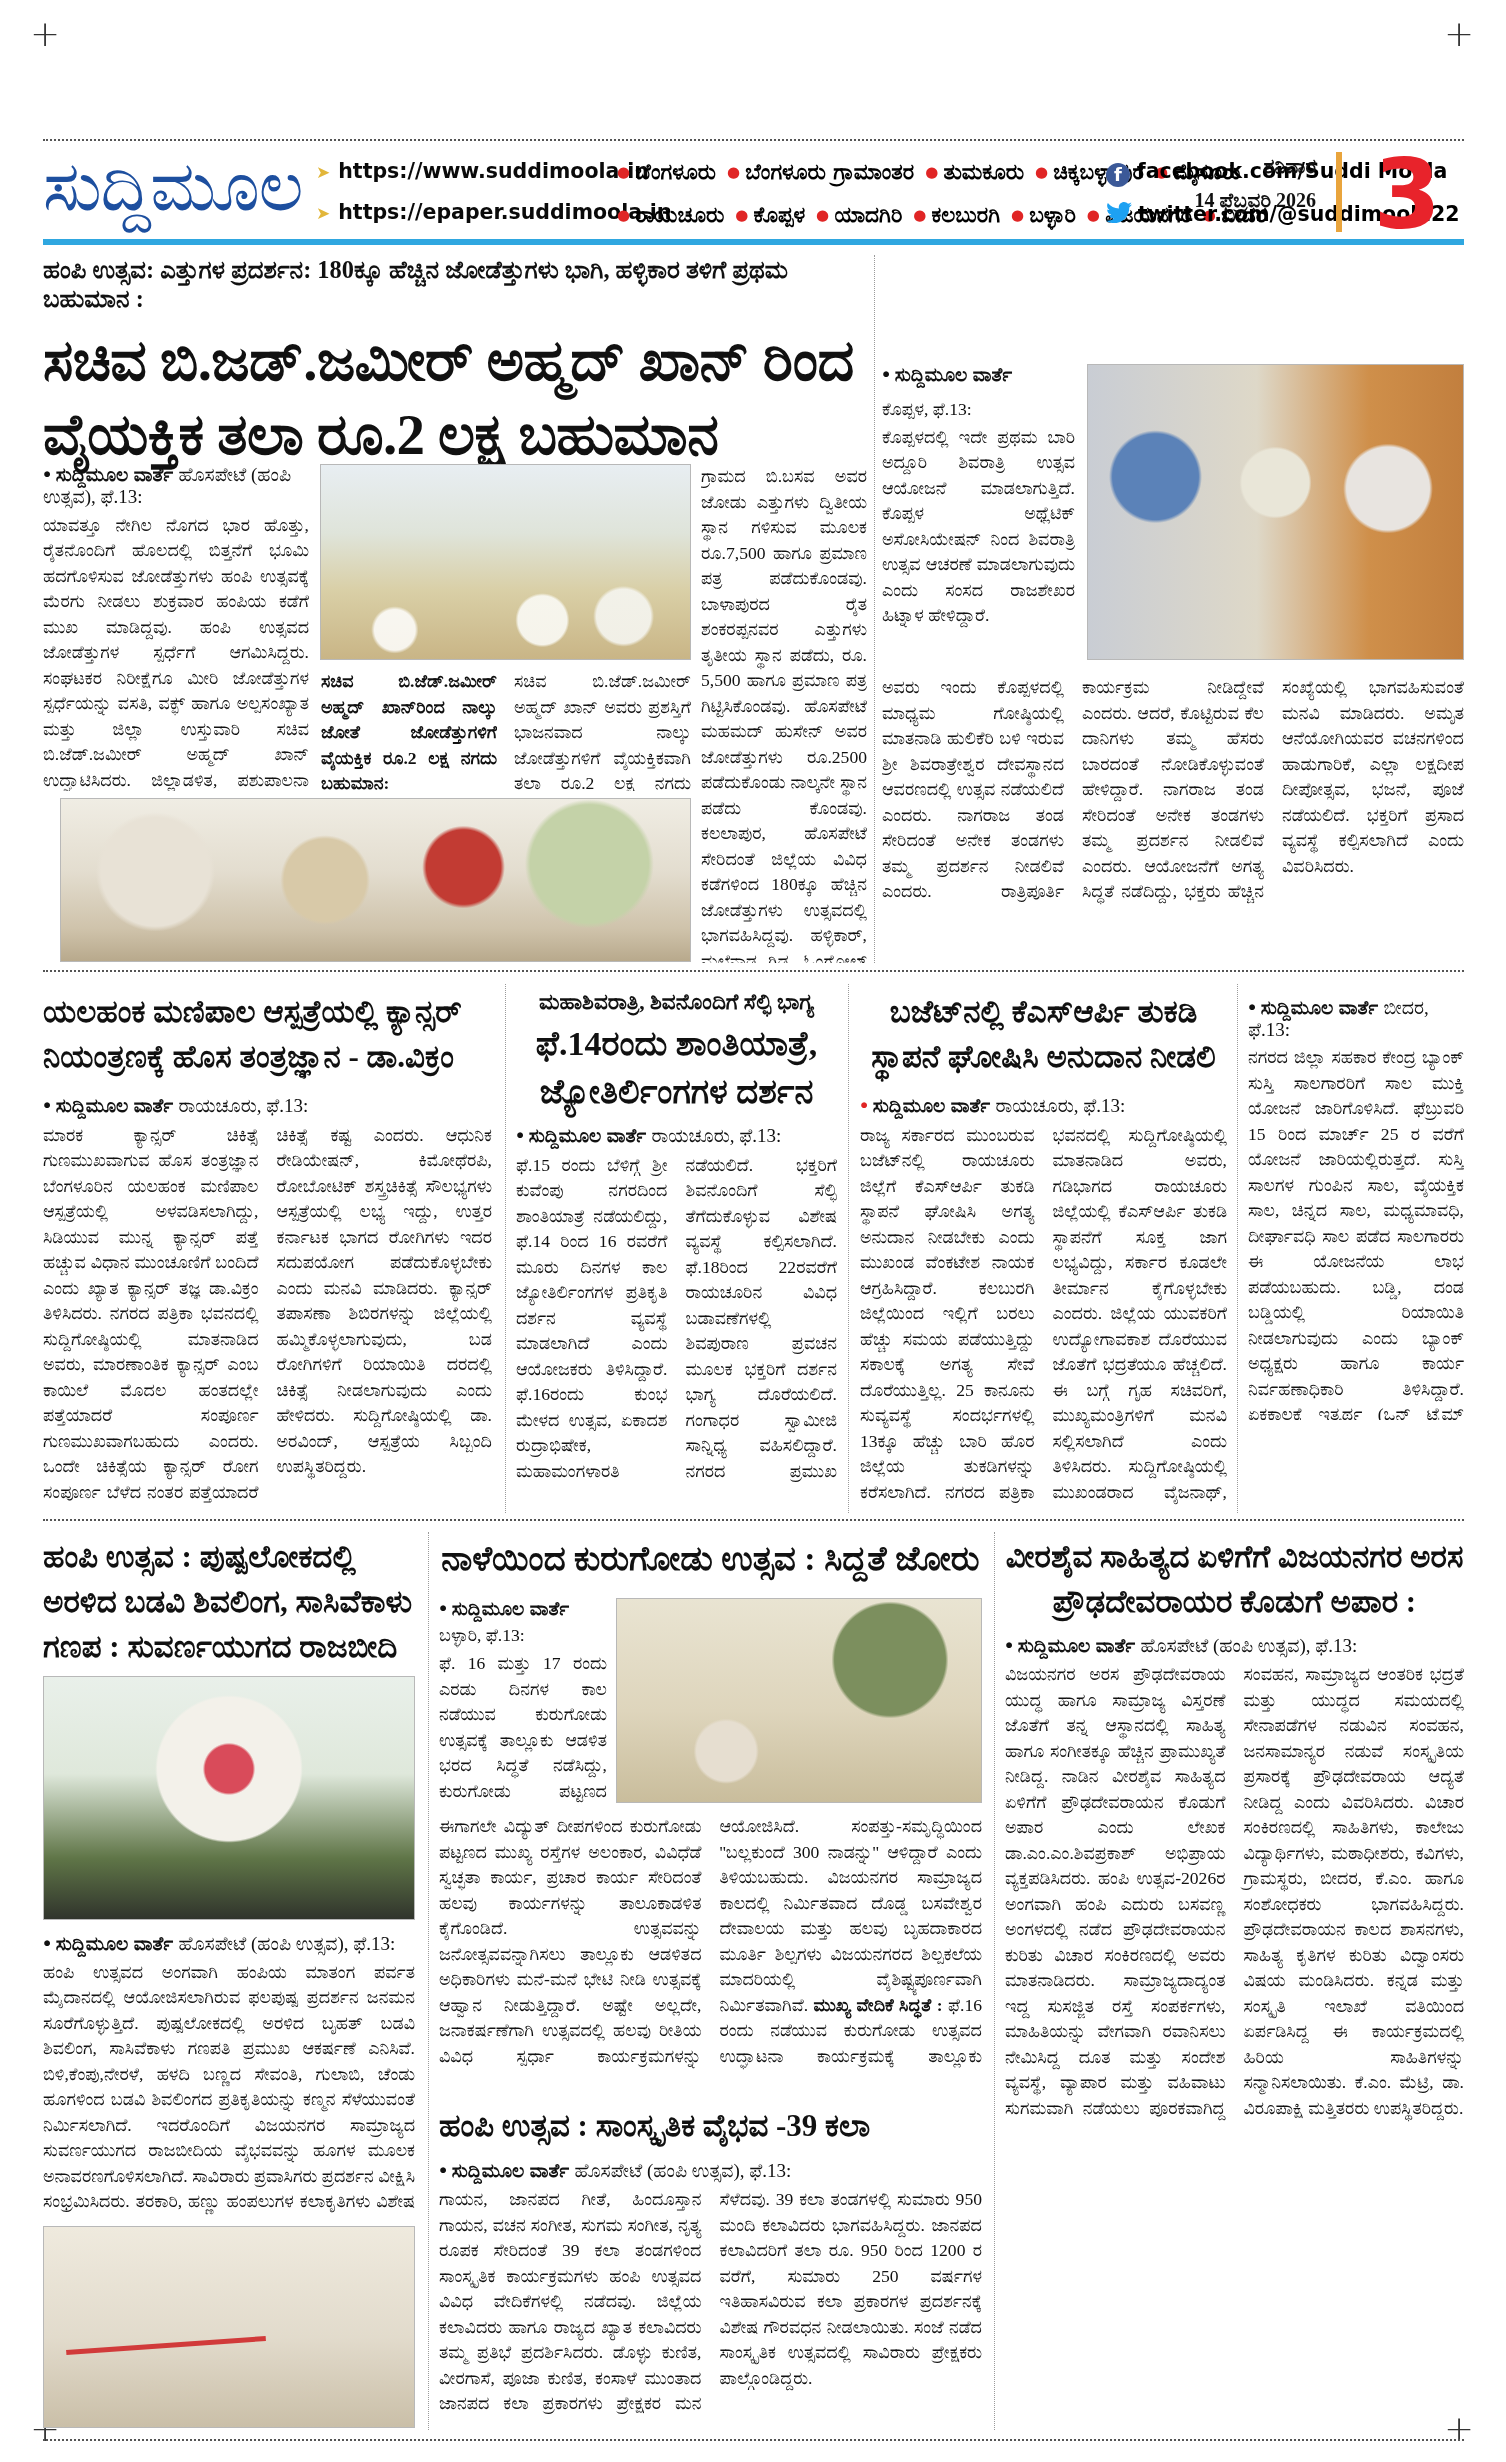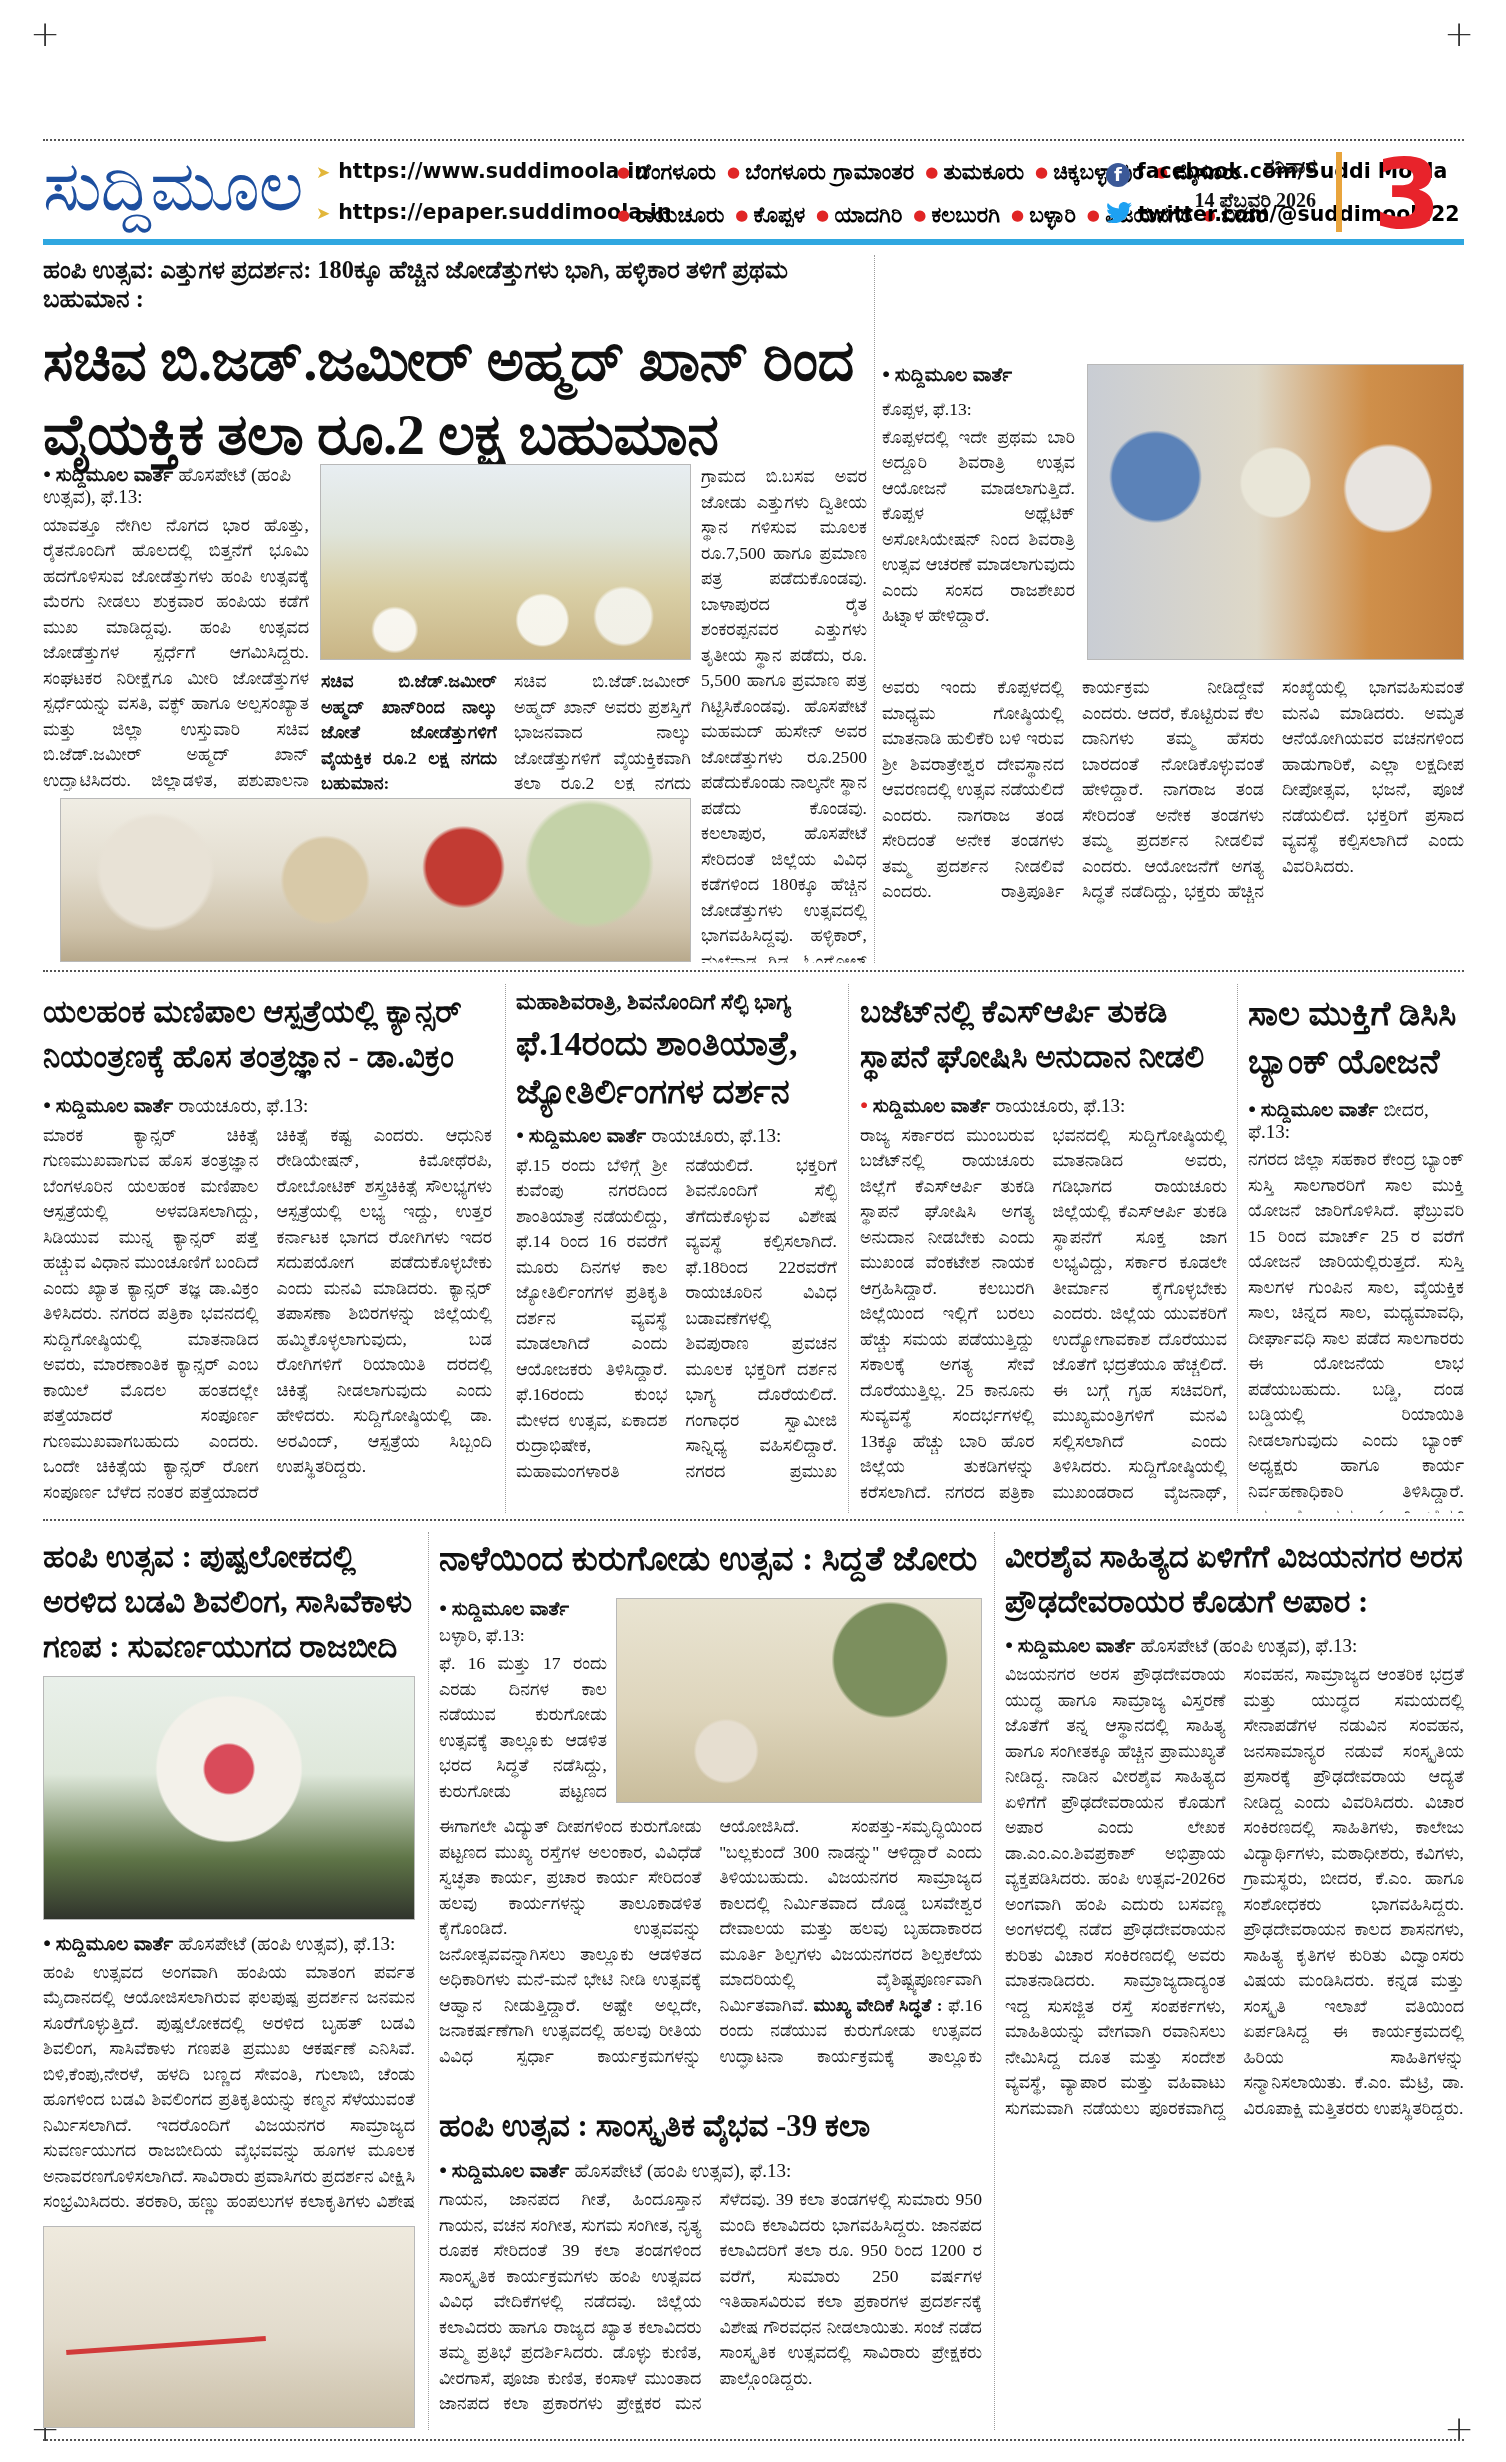--- a/index.html
+++ b/index.html
@@ -23,21 +23,21 @@
   .daydate{font-family:"Liberation Serif",serif;font-weight:700;font-size:20px;text-align:right;line-height:1.7}
   .pgbar{position:absolute;width:5.7px;background:#e9a43c}
   .pageno{position:absolute;font-family:"DejaVu Sans",sans-serif;font-weight:800;font-size:97px;color:#e8232b;line-height:1}
   .bluerule{position:absolute;height:5.7px;background:#2fa7e0}
   
   .kicker{font-weight:700;font-size:24.4px;line-height:1.2}
   .h-main{font-weight:800;font-size:57px;line-height:1.3;letter-spacing:-0.6px}
   .h-xl{font-weight:800;font-size:41px;line-height:1.35}
   .h-lg{font-weight:800;font-size:34px;line-height:1.4}
   .h-md{font-weight:800;font-size:31px;line-height:1.45}
-  .center{text-align:left}
+  .center{text-align:center}
   .bt{font-size:17.6px;line-height:1.45;text-align:justify;overflow:hidden}
   .cols2{column-count:2;column-gap:18px}
   .cols3{column-count:3;column-gap:18px}
   .by{font-weight:700;font-size:19px;font-family:"Liberation Sans",sans-serif}
   .by .bullet{font-size:13.6px;vertical-align:2.8px;margin-right:4.5px}
   .by .bullet.red{color:#e02525}
   .dateline{font-weight:400;font-family:"Liberation Serif",serif}
   .subhead{font-weight:700}
   
   .photo{position:absolute;overflow:hidden;border:0.6px solid #b8b8b8}
@@ -169,21 +169,20 @@
     <div class="bt cols2" style="margin-top:5.7px;height:352px">ಫೆ.15 ರಂದು ಬೆಳಿಗ್ಗೆ ಶ್ರೀ ಕುವೆಂಪು ನಗರದಿಂದ ಶಾಂತಿಯಾತ್ರೆ ನಡೆಯಲಿದ್ದು, ಫೆ.14 ರಿಂದ 16 ರವರೆಗೆ ಮೂರು ದಿನಗಳ ಕಾಲ ಜ್ಯೋತಿರ್ಲಿಂಗಗಳ ಪ್ರತಿಕೃತಿ ದರ್ಶನ ವ್ಯವಸ್ಥೆ ಮಾಡಲಾಗಿದೆ ಎಂದು ಆಯೋಜಕರು ತಿಳಿಸಿದ್ದಾರೆ. ಫೆ.16ರಂದು ಕುಂಭ ಮೇಳದ ಉತ್ಸವ, ಏಕಾದಶ ರುದ್ರಾಭಿಷೇಕ, ಮಹಾಮಂಗಳಾರತಿ ನಡೆಯಲಿದೆ. ಭಕ್ತರಿಗೆ ಶಿವನೊಂದಿಗೆ ಸೆಲ್ಫಿ ತೆಗೆದುಕೊಳ್ಳುವ ವಿಶೇಷ ವ್ಯವಸ್ಥೆ ಕಲ್ಪಿಸಲಾಗಿದೆ. ಫೆ.18ರಿಂದ 22ರವರೆಗೆ ರಾಯಚೂರಿನ ವಿವಿಧ ಬಡಾವಣೆಗಳಲ್ಲಿ ಶಿವಪುರಾಣ ಪ್ರವಚನ ಮೂಲಕ ಭಕ್ತರಿಗೆ ದರ್ಶನ ಭಾಗ್ಯ ದೊರೆಯಲಿದೆ. ಗಂಗಾಧರ ಸ್ವಾಮೀಜಿ ಸಾನ್ನಿಧ್ಯ ವಹಿಸಲಿದ್ದಾರೆ. ನಗರದ ಪ್ರಮುಖ ಬೀದಿಗಳಲ್ಲಿ ಶೋಭಾಯಾತ್ರೆ ಸಾಗಲಿದ್ದು, ಮಹಿಳೆಯರು ಪೂರ್ಣಕುಂಭ ಹೊತ್ತು ಸಾಗಲಿದ್ದಾರೆ. ಶಿವಭಕ್ತರು ಹೆಚ್ಚಿನ ಸಂಖ್ಯೆಯಲ್ಲಿ ಪಾಲ್ಗೊಂಡು ಯಶಸ್ವಿಗೊಳಿಸಬೇಕು ಎಂದು ಸಮಿತಿಯವರು ಮನವಿ ಮಾಡಿದ್ದಾರೆ. ಸುದ್ದಿಗೋಷ್ಠಿಯಲ್ಲಿ ಸಮಿತಿ ಪದಾಧಿಕಾರಿಗಳು, ಭಕ್ತ ಮಂಡಳಿ ಸದಸ್ಯರು ಇದ್ದರು. ಸುದ್ದಿಗೋಷ್ಠಿಯಲ್ಲಿ ಡಾ. ಅರವಿಂದ್ ಫಾರ್ಮಾಸಿಸ್ಟ್ ಇದ್ದರು.</div>
   </div>
 
   <div class="abs" style="left:860px;top:990px;width:367px;height:523px;overflow:hidden">
     <div class="h-md center" style="height:97px;overflow:hidden">ಬಜೆಟ್‌ನಲ್ಲಿ ಕೆಎಸ್ಆರ್ಪಿ ತುಕಡಿ ಸ್ಥಾಪನೆ ಘೋಷಿಸಿ ಅನುದಾನ ನೀಡಲಿ -ವೆಂಕಟೇಶ ನಾಯಕ</div>
     <div class="by" style="margin-top:8px"><span class="bullet red">●</span><span>ಸುದ್ದಿಮೂಲ ವಾರ್ತೆ</span> <span class="dateline">ರಾಯಚೂರು, ಫೆ.13:</span></div>
     <div class="bt cols2" style="margin-top:5.7px;height:392px">ರಾಜ್ಯ ಸರ್ಕಾರದ ಮುಂಬರುವ ಬಜೆಟ್‌ನಲ್ಲಿ ರಾಯಚೂರು ಜಿಲ್ಲೆಗೆ ಕೆಎಸ್ಆರ್ಪಿ ತುಕಡಿ ಸ್ಥಾಪನೆ ಘೋಷಿಸಿ ಅಗತ್ಯ ಅನುದಾನ ನೀಡಬೇಕು ಎಂದು ಮುಖಂಡ ವೆಂಕಟೇಶ ನಾಯಕ ಆಗ್ರಹಿಸಿದ್ದಾರೆ. ಕಲಬುರಗಿ ಜಿಲ್ಲೆಯಿಂದ ಇಲ್ಲಿಗೆ ಬರಲು ಹೆಚ್ಚು ಸಮಯ ಪಡೆಯುತ್ತಿದ್ದು ಸಕಾಲಕ್ಕೆ ಅಗತ್ಯ ಸೇವೆ ದೊರೆಯುತ್ತಿಲ್ಲ. 25 ಕಾನೂನು ಸುವ್ಯವಸ್ಥೆ ಸಂದರ್ಭಗಳಲ್ಲಿ 13ಕ್ಕೂ ಹೆಚ್ಚು ಬಾರಿ ಹೊರ ಜಿಲ್ಲೆಯ ತುಕಡಿಗಳನ್ನು ಕರೆಸಲಾಗಿದೆ. ನಗರದ ಪತ್ರಿಕಾ ಭವನದಲ್ಲಿ ಸುದ್ದಿಗೋಷ್ಠಿಯಲ್ಲಿ ಮಾತನಾಡಿದ ಅವರು, ಗಡಿಭಾಗದ ರಾಯಚೂರು ಜಿಲ್ಲೆಯಲ್ಲಿ ಕೆಎಸ್ಆರ್ಪಿ ತುಕಡಿ ಸ್ಥಾಪನೆಗೆ ಸೂಕ್ತ ಜಾಗ ಲಭ್ಯವಿದ್ದು, ಸರ್ಕಾರ ಕೂಡಲೇ ತೀರ್ಮಾನ ಕೈಗೊಳ್ಳಬೇಕು ಎಂದರು. ಜಿಲ್ಲೆಯ ಯುವಕರಿಗೆ ಉದ್ಯೋಗಾವಕಾಶ ದೊರೆಯುವ ಜೊತೆಗೆ ಭದ್ರತೆಯೂ ಹೆಚ್ಚಲಿದೆ. ಈ ಬಗ್ಗೆ ಗೃಹ ಸಚಿವರಿಗೆ, ಮುಖ್ಯಮಂತ್ರಿಗಳಿಗೆ ಮನವಿ ಸಲ್ಲಿಸಲಾಗಿದೆ ಎಂದು ತಿಳಿಸಿದರು. ಸುದ್ದಿಗೋಷ್ಠಿಯಲ್ಲಿ ಮುಖಂಡರಾದ ವೈಜನಾಥ್, ಈರಣ್ಣ, ರಾಮಕೃಷ್ಣ ಮತ್ತಿತರರು ಉಪಸ್ಥಿತರಿದ್ದರು.</div>
   </div>
 
   <div class="abs" style="left:1248px;top:990px;width:216px;height:523px;overflow:hidden">
-    <div class="h-lg" style="height:102px;overflow:hidden">ಸಾಲ ಮುಕ್ತಿಗೆ ಡಿಸಿಸಿ ಬ್ಯಾಂಕ್ ಯೋಜನೆ</div>
     <div class="by" style="margin-top:6.8px"><span class="bullet">●</span><span>ಸುದ್ದಿಮೂಲ ವಾರ್ತೆ</span> <span class="dateline">ಬೀದರ, ಫೆ.13:</span></div>
     <div class="bt" style="margin-top:4.5px;height:375px">ನಗರದ ಜಿಲ್ಲಾ ಸಹಕಾರ ಕೇಂದ್ರ ಬ್ಯಾಂಕ್ ಸುಸ್ತಿ ಸಾಲಗಾರರಿಗೆ ಸಾಲ ಮುಕ್ತಿ ಯೋಜನೆ ಜಾರಿಗೊಳಿಸಿದೆ. ಫೆಬ್ರುವರಿ 15 ರಿಂದ ಮಾರ್ಚ್ 25 ರ ವರೆಗೆ ಯೋಜನೆ ಜಾರಿಯಲ್ಲಿರುತ್ತದೆ. ಸುಸ್ತಿ ಸಾಲಗಳ ಗುಂಪಿನ ಸಾಲ, ವೈಯಕ್ತಿಕ ಸಾಲ, ಚಿನ್ನದ ಸಾಲ, ಮಧ್ಯಮಾವಧಿ, ದೀರ್ಘಾವಧಿ ಸಾಲ ಪಡೆದ ಸಾಲಗಾರರು ಈ ಯೋಜನೆಯ ಲಾಭ ಪಡೆಯಬಹುದು. ಬಡ್ಡಿ, ದಂಡ ಬಡ್ಡಿಯಲ್ಲಿ ರಿಯಾಯಿತಿ ನೀಡಲಾಗುವುದು ಎಂದು ಬ್ಯಾಂಕ್ ಅಧ್ಯಕ್ಷರು ಹಾಗೂ ಕಾರ್ಯ ನಿರ್ವಹಣಾಧಿಕಾರಿ ತಿಳಿಸಿದ್ದಾರೆ. ಏಕಕಾಲಕ್ಕೆ ಇತ್ಯರ್ಥ (ಒನ್ ಟೈಮ್ ಸೆಟ್ಟಲಮೆಂಟ್) ಅಥವಾ ನಿರ್ದಿಷ್ಟ ಮೊತ್ತಕ್ಕೆ ರಾಜಿ ಆಗಿ ಸಾಲದಿಂದ ಮುಕ್ತಿ ಹೊಂದಬಹುದು ಎಂದು ಹೇಳಿದ್ದಾರೆ. ಹೆಚ್ಚಿನ ಮಾಹಿತಿಗೆ ಬ್ಯಾಂಕ್‌ನ ಅಧಿಕಾರಿಗಳ ಮೊಬೈಲ್ ಸಂಖ್ಯೆ 9611494777, 9342244661, 9902660666ಗೆ ಸಂಪರ್ಕಿಸಬಹುದು ಎಂದು ತಿಳಿಸಿದ್ದಾರೆ.</div>
   </div>
 
   <div class="abs dotline" style="left:43px;top:1519px;width:1421px"></div>
   <div class="vdot" style="left:428px;top:1532px;height:898px"></div>
   <div class="vdot" style="left:994px;top:1532px;height:898px"></div>
 
   <div class="abs" style="left:43px;top:1535px;width:372px;height:895px;overflow:hidden">
     <div class="h-md" style="height:134px;overflow:hidden">ಹಂಪಿ ಉತ್ಸವ : ಪುಷ್ಪಲೋಕದಲ್ಲಿ ಅರಳಿದ ಬಡವಿ ಶಿವಲಿಂಗ, ಸಾಸಿವೆಕಾಳು ಗಣಪ : ಸುವರ್ಣಯುಗದ ರಾಜಬೀದಿ ವೈಭವ ಅನಾವರಣ</div>

